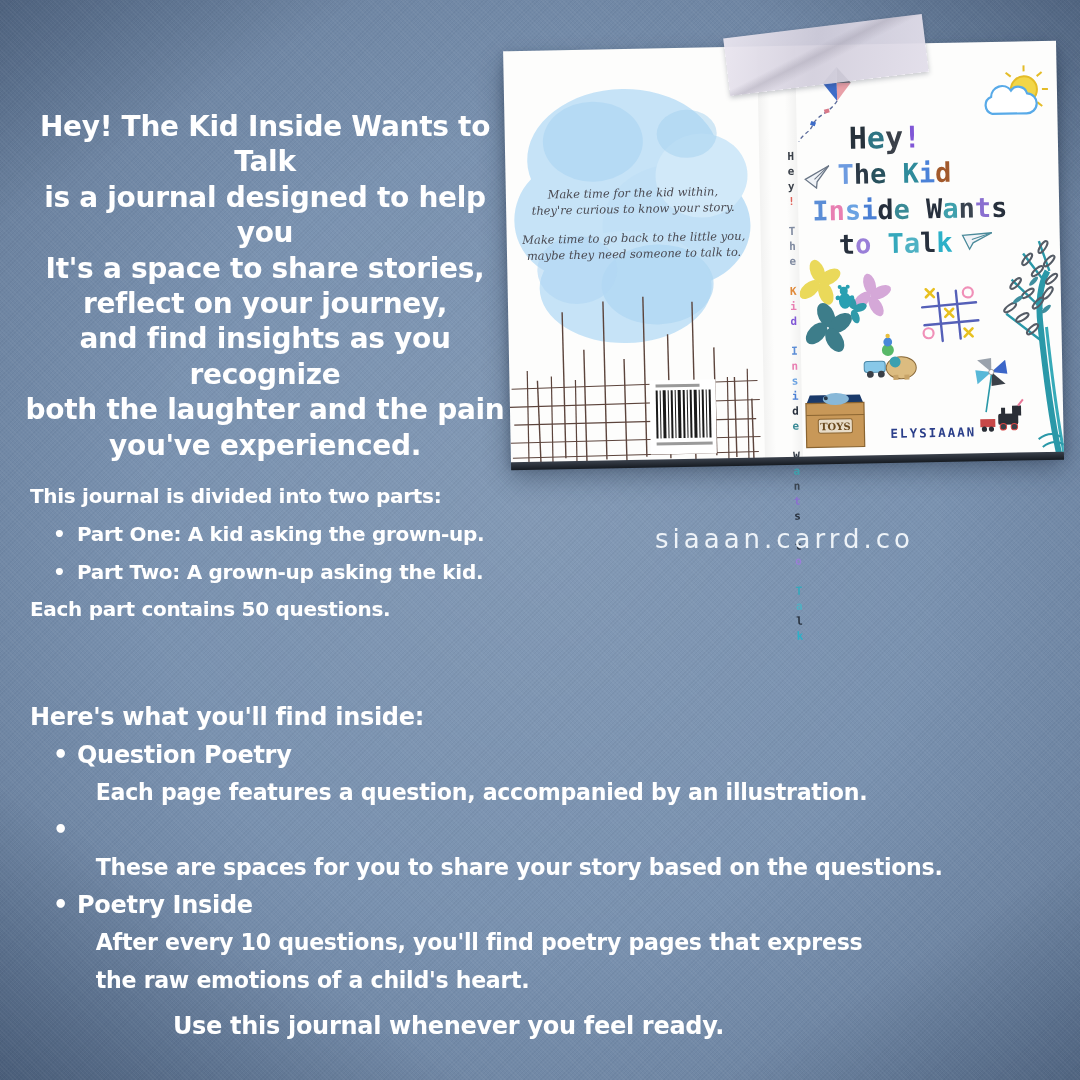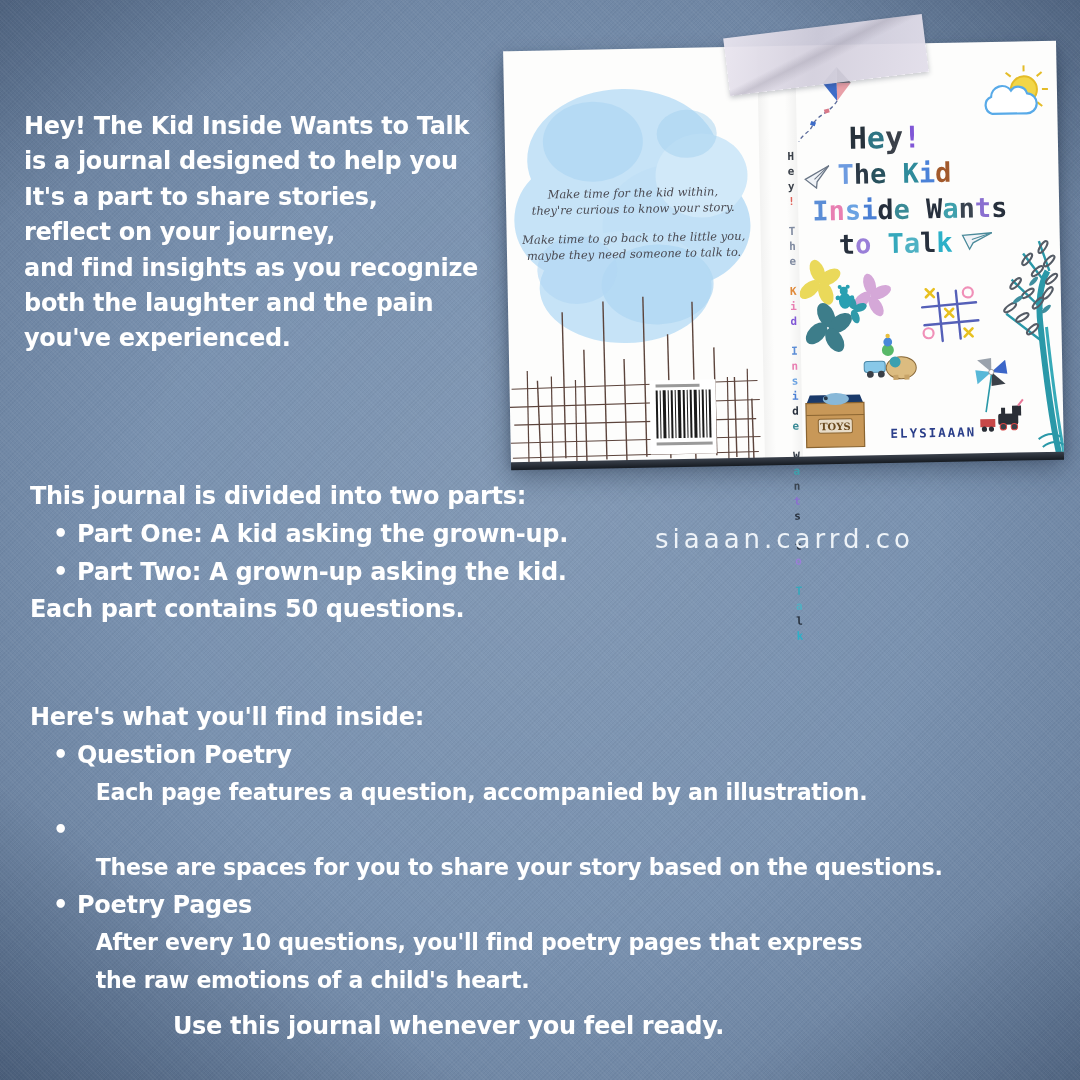--- a/index.html
+++ b/index.html
@@ -19,22 +19,22 @@
       linear-gradient(328deg, rgba(24,40,66,0.26) 0%, rgba(24,40,66,0) 13%),
       radial-gradient(circle at 50% 50%, rgba(0,0,0,0) 52%, rgba(22,36,60,0.22) 100%);
   }
   .weave{
     position:absolute;inset:0;z-index:0;opacity:.8;
     background:
       repeating-linear-gradient(45deg, rgba(255,255,255,0.045) 0 1px, rgba(255,255,255,0) 1px 3px),
       repeating-linear-gradient(-45deg, rgba(20,35,60,0.055) 0 1px, rgba(20,35,60,0) 1px 3px);
   }
   .txt{position:absolute;color:#fff;font-weight:bold;letter-spacing:-0.3px;z-index:3;}
-  .intro{left:24px;top:109px;width:482px;text-align:left;font-size:24px;line-height:35.4px;}
-  .parts{left:30px;top:478px;font-size:24px;line-height:37.8px;}
+  .intro{left:24px;top:109px;width:482px;text-align:center;font-size:28px;line-height:35.4px;}
+  .parts{left:30px;top:478px;font-size:20px;line-height:37.8px;}
   .inside{left:30px;top:699px;font-size:24px;line-height:37.5px;}
   .bullet-row{display:flex;align-items:flex-start;}
   .bullet-glyph{width:24px;padding-left:23px;flex:none;}
   .desc-line{padding-left:70px;font-size:23.5px;transform:scaleX(0.94);transform-origin:left center;white-space:nowrap;}
   .closing{left:0;top:1012px;width:897px;text-align:center;font-size:24px;}
   .url{left:655px;top:524px;width:250px;text-align:left;color:#eef3f8;font-weight:normal;
        font-size:26px;letter-spacing:4px;z-index:3;}
 
   
   .book{
@@ -91,21 +91,21 @@
 </style>
 </head>
 <body>
 
 <div class="fabric"></div>
 <div class="weave"></div>
 
 <div class="txt intro">
   <div>Hey! The Kid Inside Wants to Talk</div>
   <div>is a journal designed to help you</div>
-  <div>It's a part to share stories,</div>
+  <div>It's a space to share stories,</div>
   <div>reflect on your journey,</div>
   <div>and find insights as you recognize</div>
   <div>both the laughter and the pain</div>
   <div>you've experienced.</div>
 </div>
 
 <div class="txt parts">
   <div>This journal is divided into two parts:</div>
   <div class="bullet-row">
     <span class="bullet-glyph">•</span>
@@ -126,21 +126,21 @@
     <span class="bullet-glyph">•</span>
     <span>Question Poetry</span>
   </div>
   <div class="desc-line">Each page features a question, accompanied by an illustration.</div>
   <div class="bullet-row">
     <span class="bullet-glyph">•</span>
   </div>
   <div class="desc-line">These are spaces for you to share your story based on the questions.</div>
   <div class="bullet-row">
     <span class="bullet-glyph">•</span>
-    <span>Poetry Pages</span>
+    <span>Poetry Inside</span>
   </div>
   <div class="desc-line">After every 10 questions, you'll find poetry pages that express</div>
   <div class="desc-line">the raw emotions of a child's heart.</div>
 </div>
 
 <div class="txt closing">Use this journal whenever you feel ready.</div>
 
 <div class="book">
 
   <div class="backcover">

